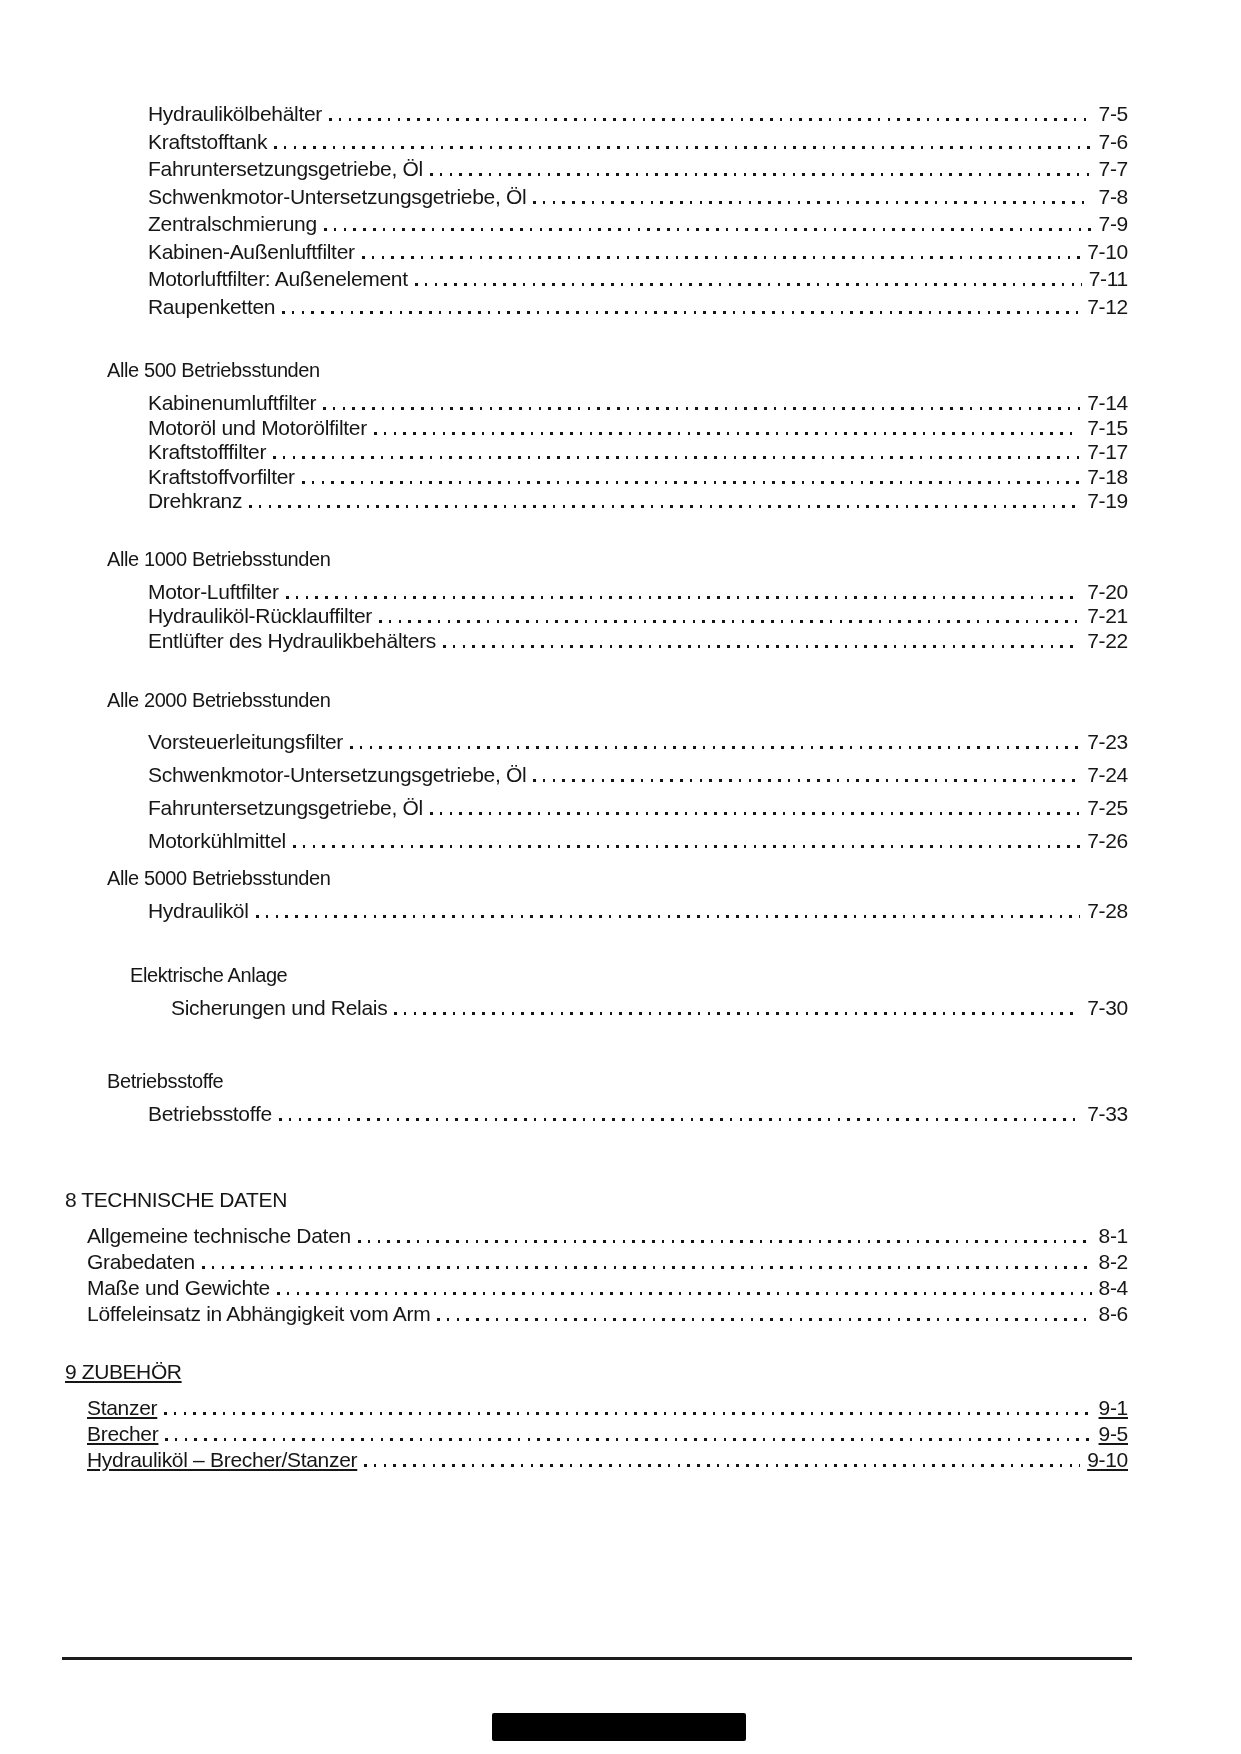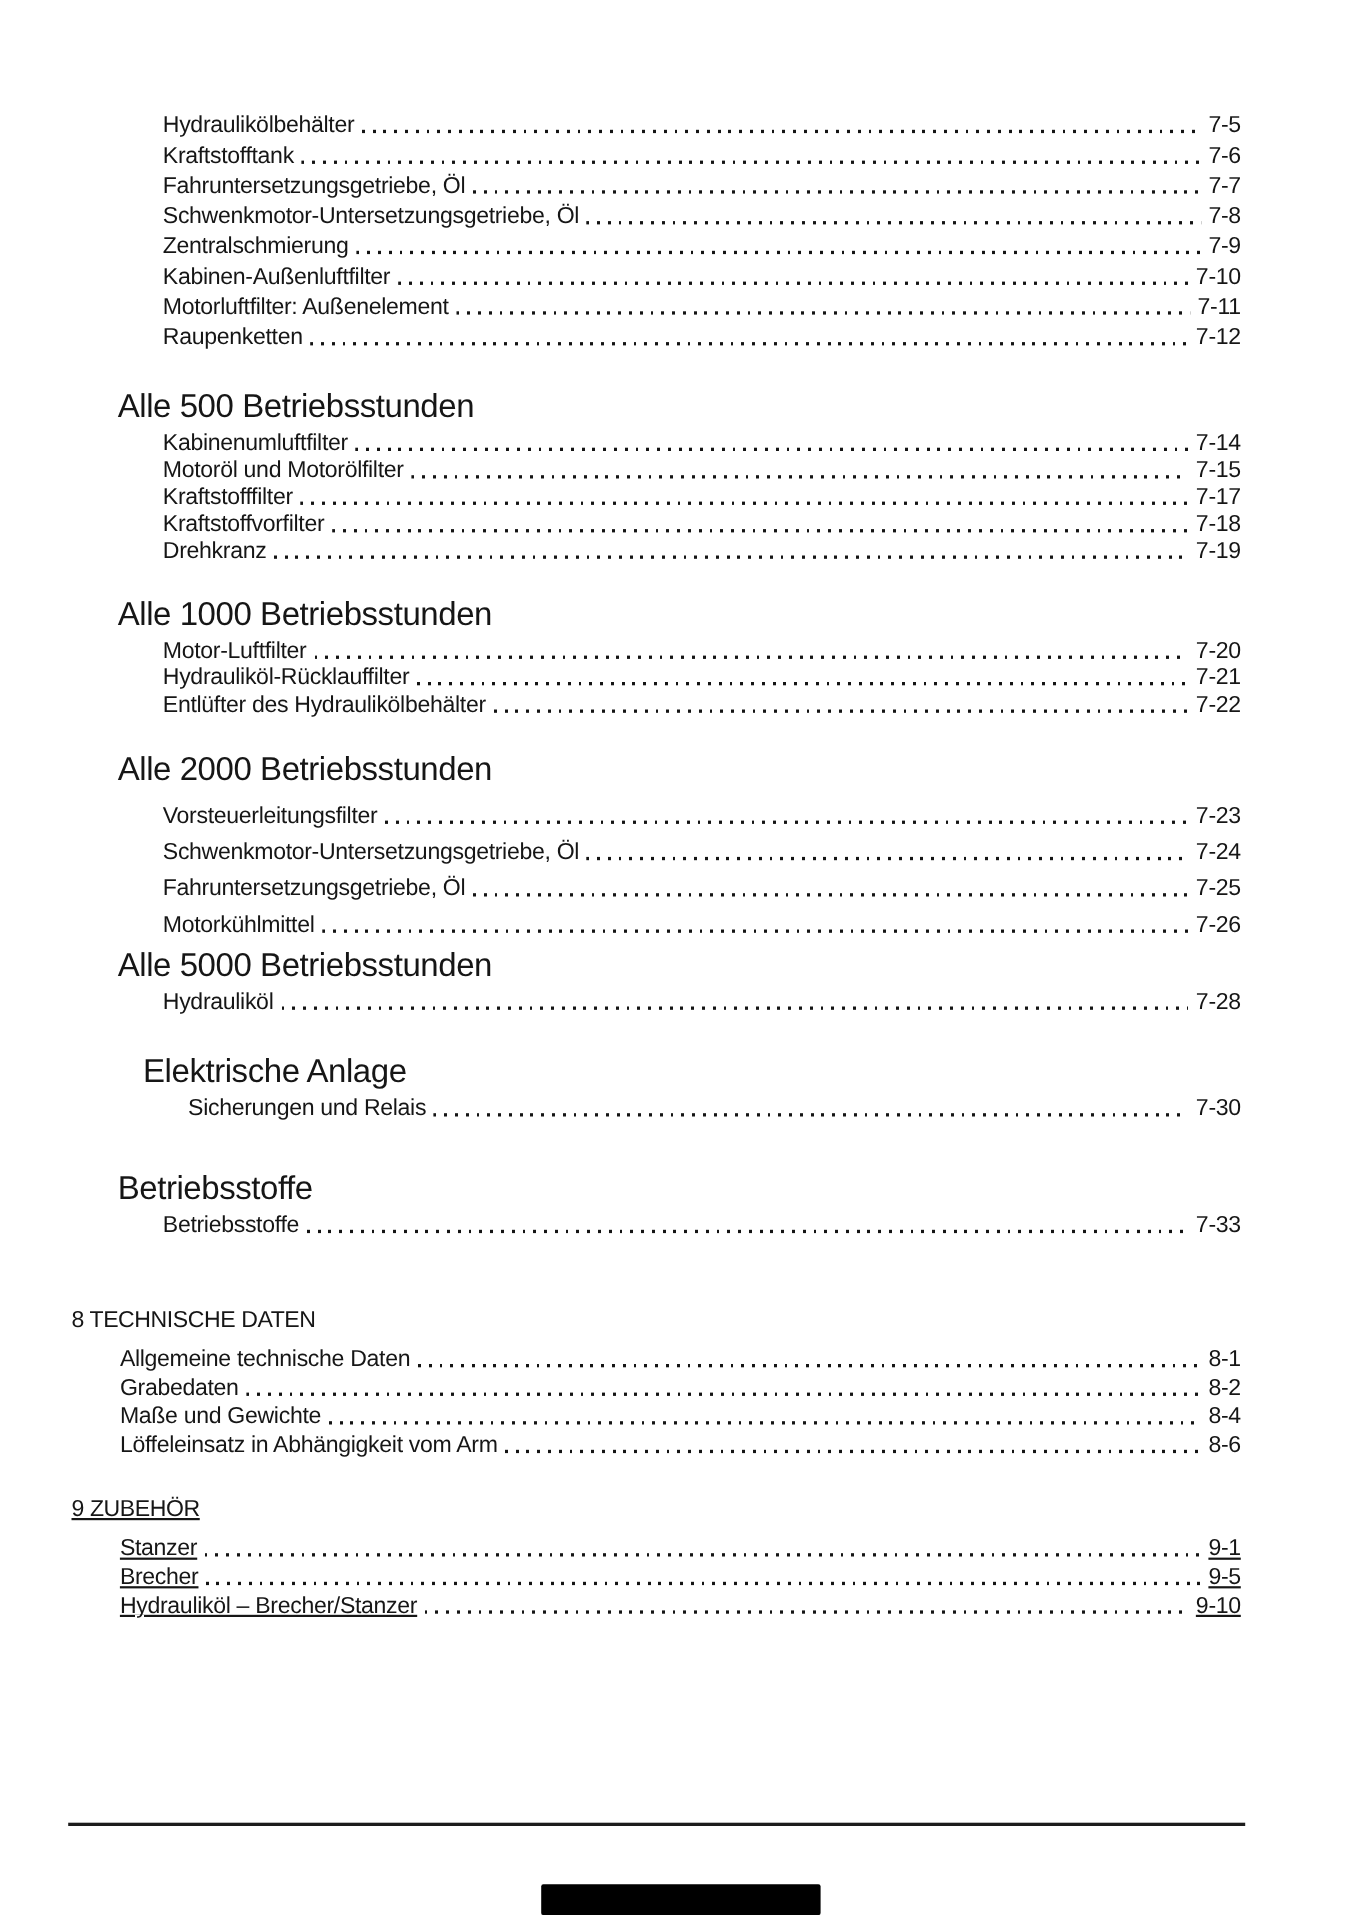--- a/index.html
+++ b/index.html
@@ -32,21 +32,21 @@
     flex: 1;
     height: 2.6px;
     margin: 0 7px 4.5px 7px;
     background-image: repeating-linear-gradient(90deg, #141414 0, #141414 2.6px, transparent 2.6px, transparent 9.8px);
   }
   
   #pre-entries .toc-row { height: 27.5px; align-items: flex-end; }
   
   .section-heading {
     margin-left: 107px;
-    font-size: 30px;
+    font-size: 20px;
     line-height: 36px;
     letter-spacing: -0.4px;
     margin-bottom: 2px;
   }
   #sections .section:nth-child(1) { margin-top: 34px; }
   #sections .section:nth-child(2) { margin-top: 28px; }
   #sections .section:nth-child(3) { margin-top: 30px; }
   #sections .section:nth-child(3) .toc-row { height: 33px; }
   #sections .section:nth-child(4) { margin-top: 8px; }
   #sections .section:nth-child(5) { margin-top: 34px; padding-left: 23px; }
@@ -54,21 +54,21 @@
   
   .chapter-heading {
     margin-left: 65px;
     font-size: 21px;
     line-height: 40px;
     letter-spacing: -0.4px;
     margin-bottom: 2px;
   }
   #chapters .chapter:nth-child(1) { margin-top: 54px; }
   #chapters .chapter:nth-child(2) { margin-top: 26px; text-decoration: underline; }
-  #chapters .toc-row { height: 26px; margin-left: 109px; }
+  #chapters .toc-row { height: 26px; margin-left: 87px; }
   
   .footer-rule {
     position: absolute;
     left: 62px; top: 1657px;
     width: 1070px; height: 3px;
     background: #1c1c1c;
   }
   .redaction-bar {
     position: absolute;
     left: 492px; top: 1713px;
@@ -158,21 +158,21 @@
           <span class="label">Motor-Luftfilter</span>
           <span class="dots"></span>
           <span class="num">7-20</span>
         </div>
         <div class="toc-row">
           <span class="label">Hydrauliköl-Rücklauffilter</span>
           <span class="dots"></span>
           <span class="num">7-21</span>
         </div>
         <div class="toc-row">
-          <span class="label">Entlüfter des Hydraulikölbehälter</span>
+          <span class="label">Entlüfter des Hydraulikbehälters</span>
           <span class="dots"></span>
           <span class="num">7-22</span>
         </div>
       </div>
       <div class="section">
         <div class="section-heading">Alle 2000 Betriebsstunden</div>
         <div class="toc-row">
           <span class="label">Vorsteuerleitungsfilter</span>
           <span class="dots"></span>
           <span class="num">7-23</span>

